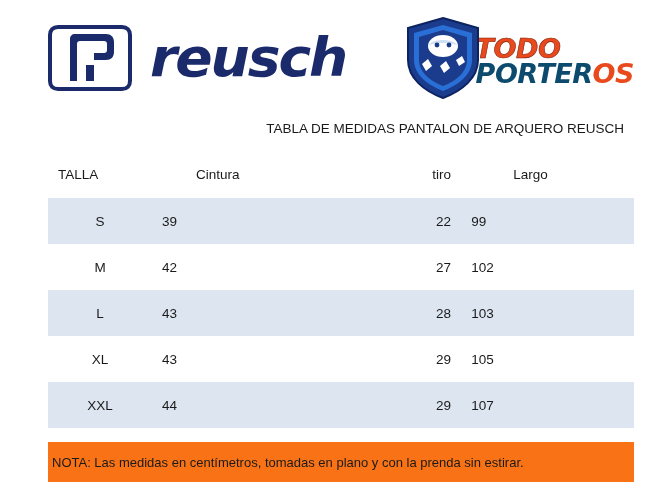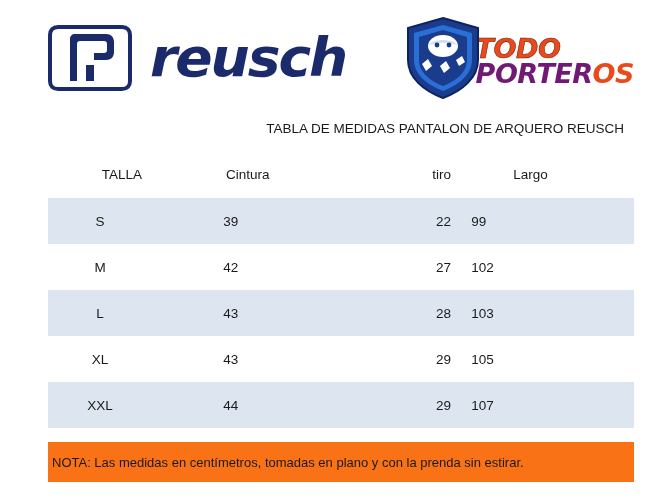--- a/index.html
+++ b/index.html
@@ -85,21 +85,21 @@
   }
   .todo-line2 {
     font-family: "DejaVu Sans", sans-serif;
     font-weight: bold;
     font-style: italic;
     font-size: 27px;
     letter-spacing: -0.5px;
     color: #e8491d;
   }
   .todo-line2 .blue {
-    color: #701a75;
+    color: #0c4a6e;
   }
 
   
   .table-wrap {
     position: absolute;
     left: 48px;
     top: 106px;
     width: 586px;
   }
   table.sizes {
@@ -129,34 +129,34 @@
   }
   tr.plain td {
     background: #ffffff;
   }
   td.c-talla {
     width: 118px;
     text-align: center;
   }
   td.c-cintura {
     width: 150px;
-    text-align: center;
+    text-align: left;
     padding-left: 38px;
   }
   td.c-tiro {
     width: 148px;
     text-align: right;
     padding-left: 48px;
   }
   td.c-largo {
     width: 170px;
     text-align: left;
     padding-left: 58px;
   }
-  tr.head-row td.c-talla { text-align: right; }
+  tr.head-row td.c-talla { text-align: left; }
   tr.head-row td.c-cintura { padding-left: 44px; }
   tr.head-row td.c-tiro { padding-left: 50px; }
   tr.head-row td.c-largo { padding-left: 52px; }
 
   .note {
     position: absolute;
     left: 48px;
     top: 442px;
     width: 586px;
     height: 40px;

